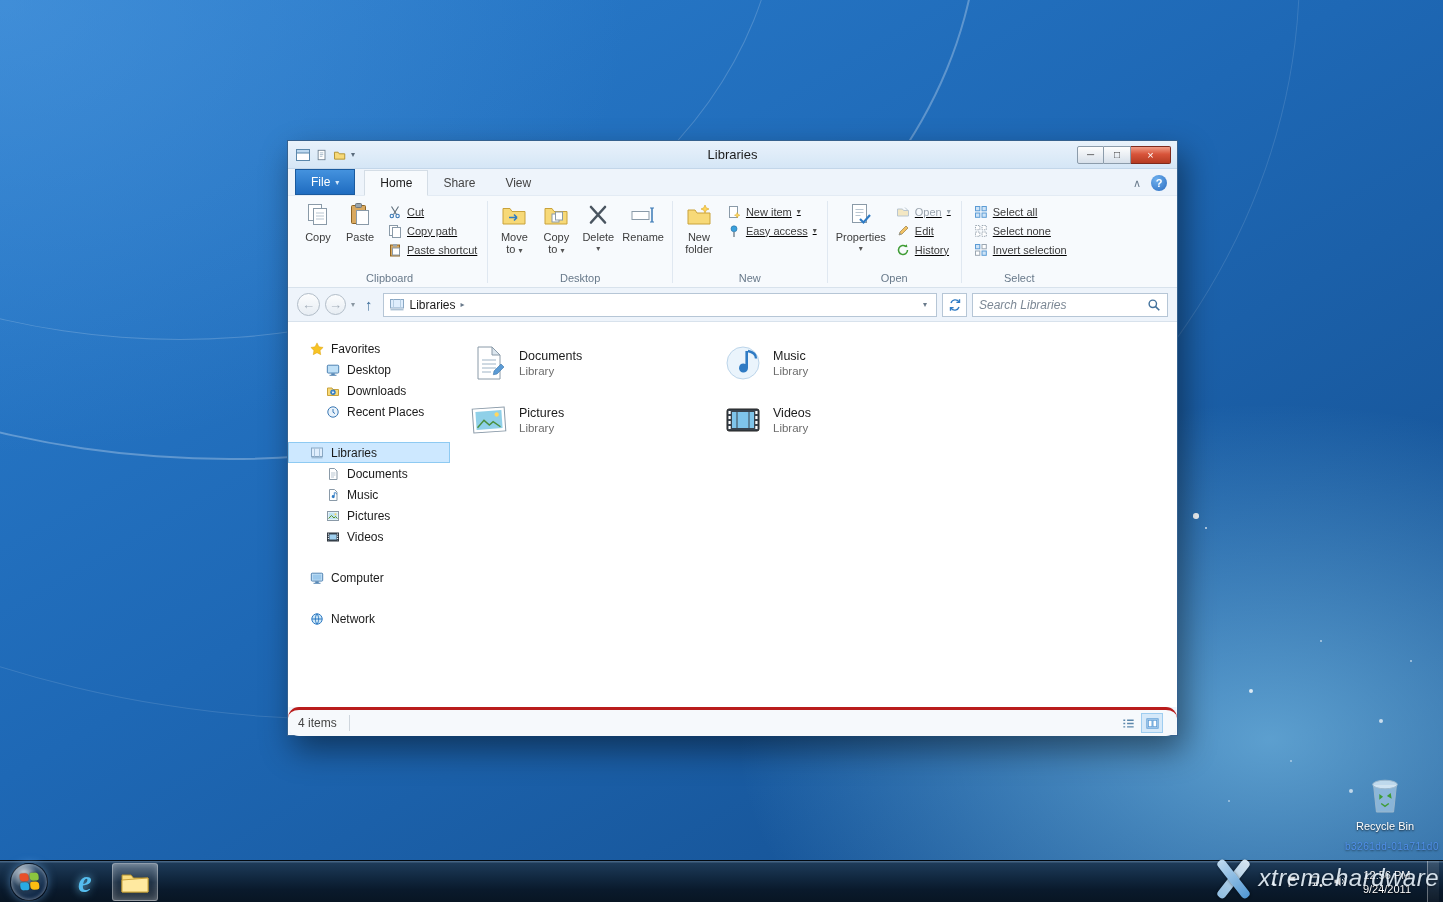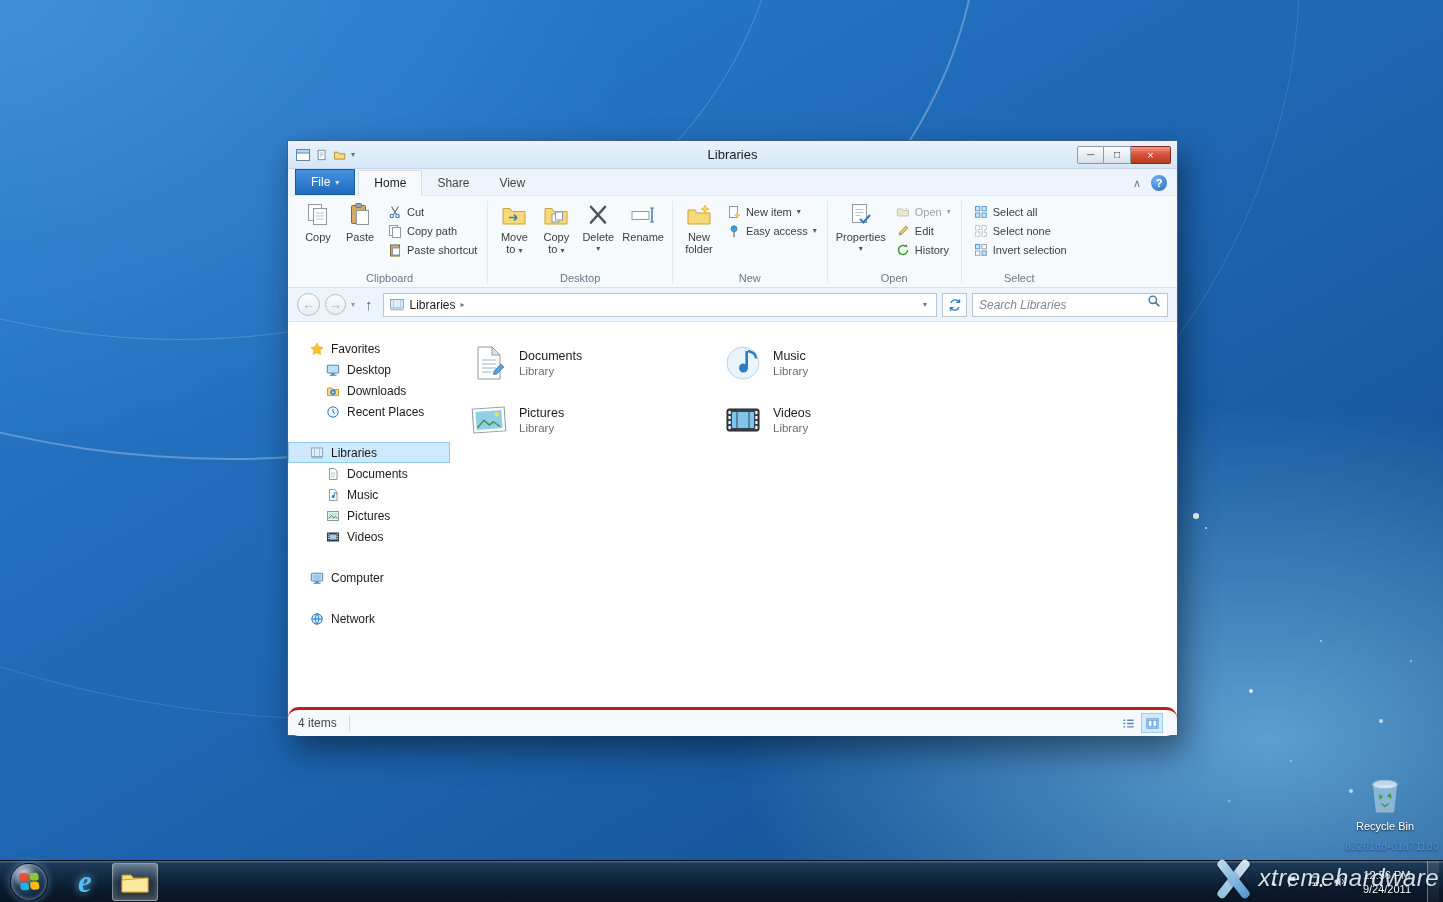--- a/index.html
+++ b/index.html
@@ -49,50 +49,50 @@
   .qat { display:flex; align-items:center; gap:5px; padding-left:7px; position:relative; z-index:1; }
   .qat .gl { font-size:8px; color:#5a6b7c; }
   .ctrls { margin-left:auto; display:flex; padding-right:6px; position:relative; z-index:1; }
   .ctrl { width:27px; height:18px; border:1px solid #8c9cab; border-left-width:0; background:linear-gradient(#fdfdfd,#d7e0ea);
     display:flex; align-items:center; justify-content:center; font-size:10px; color:#333; }
   .ctrl:first-child { border-left-width:1px; border-radius:2px 0 0 2px; }
   .ctrl.close { width:40px; background:linear-gradient(#f09c85,#d8543a 45%,#b53b22); color:#fff; border-color:#7e2a1c; border-radius:0 2px 2px 0; font-size:11px; }
 
   .tabsrow { height:27px; display:flex; align-items:flex-end; background:#eef4fb; padding-left:7px; position:relative; border-bottom:1px solid #e3ebf4; }
   .tab { padding:5px 15px 5px; font-size:12px; color:#444; }
-  .tab.file { background:linear-gradient(#4492de,#1f6cc0); border:1px solid #1a5a9e; color:#fff; margin-right:3px; display:flex; gap:5px; align-items:center; }
+  .tab.file { background:linear-gradient(#4492de,#1f6cc0); border:1px solid #1a5a9e; color:#fff; margin-right:9px; display:flex; gap:5px; align-items:center; }
   .tab.file .gl { font-size:8px; color:#d5e8fa; }
   .tab.active { background:#f7fafd; border:1px solid #d4dde6; border-bottom:1px solid #f7fafd; margin-bottom:-1px; color:#1b1b1b; }
   .tabsrow-right { position:absolute; right:10px; top:6px; display:flex; gap:10px; align-items:center; }
   .chev { font-size:11px; color:#6b7c8d; }
   .helpico { width:16px; height:16px; border-radius:50%; background:radial-gradient(circle at 35% 30%, #6fb1ef, #2a6cc0); color:#fff; font-size:11px; font-weight:bold; display:flex; align-items:center; justify-content:center; }
 
   .ribbon { height:92px; background:#f7fafd; border-bottom:1px solid #d8e2ec; display:flex; padding:1px 4px 0; }
   .group { display:flex; flex-direction:column; }
   .gbody { flex:1; display:flex; align-items:flex-start; padding:2px 5px 0; }
   .glabel { text-align:center; font-size:11px; color:#68798a; padding:1px 0 3px; }
   .gsep { width:1px; background:#e0e8f1; margin:4px 0; }
   .bigbtn { display:flex; flex-direction:column; align-items:center; min-width:42px; padding:3px 3px 0; font-size:11px; color:#3c3c3c; line-height:12px; text-align:center; }
   .bigbtn .bicon { width:26px; height:26px; margin-bottom:3px; }
   .arrow { font-size:8px; color:#555; }
-  .smallcol { display:flex; flex-direction:column; padding-top:3px; margin-left:2px; }
+  .smallcol { display:flex; flex-direction:column; padding-top:3px; margin-left:2px;text-decoration:underline; }
   .smallbtn { display:flex; align-items:center; gap:5px; font-size:11px; color:#3c3c3c; height:19px; padding:0 5px; white-space:nowrap; }
   .smallbtn .sicon { width:14px; height:14px; flex:0 0 14px; }
   .dim { color:#9aa4ae; }
 
   .addrrow { height:34px; display:flex; align-items:center; gap:5px; padding:0 9px; background:#eef4fb; border-bottom:1px solid #d8e2ec; }
   .circ { width:23px; height:23px; border-radius:50%; border:1px solid #b2bdc8; background:linear-gradient(#fcfdfe,#e7edf3);
     color:#a4afba; display:flex; align-items:center; justify-content:center; font-size:13px; flex:0 0 23px; }
   .tinydrop { font-size:8px; color:#8a96a1; }
   .upbtn { color:#41719c; font-size:15px; padding:0 5px; }
   .addressbox { flex:1; height:24px; background:#fff; border:1px solid #b6c6d6; display:flex; align-items:center; padding:0 5px; gap:5px; font-size:12px; color:#1b1b1b; }
   .crumbarrow { font-size:8px; color:#68798a; }
   .addr-drop { margin-left:auto; font-size:8px; color:#68798a; padding:0 4px; }
   .refreshbtn { width:25px; height:24px; border:1px solid #b6c6d6; background:#fff; display:flex; align-items:center; justify-content:center; }
-  .searchbox { width:196px; height:24px; background:#fff; border:1px solid #b6c6d6; display:flex; padding:0 6px; }
+  .searchbox { width:196px; height:24px; background:#fff; border:1px solid #b6c6d6; display:flex; align-items:center; padding:0 6px; }
   .searchbox input { flex:1; border:none; outline:none; font-size:12px; font-family:"Liberation Sans",sans-serif; color:#333; background:transparent; min-width:0; }
   .searchbox input::placeholder { color:#7b8794; font-style:italic; }
 
   .mainarea { height:385px; background:#fff; display:flex; }
   .sidepane { width:162px; padding-top:16px; font-size:12px; color:#1b1b1b; }
   .nav-item { display:flex; align-items:center; gap:7px; height:21px; padding-left:22px; }
   .nav-item.child { padding-left:38px; }
   .nav-item.sel { background:#cde8ff; box-shadow:inset 0 0 0 1px #8ecaf2; }
   .nav-gap { height:20px; }
   .content { flex:1; padding:12px 0 0 18px; display:grid; grid-template-columns:254px 254px; grid-auto-rows:57px; align-content:start; }

